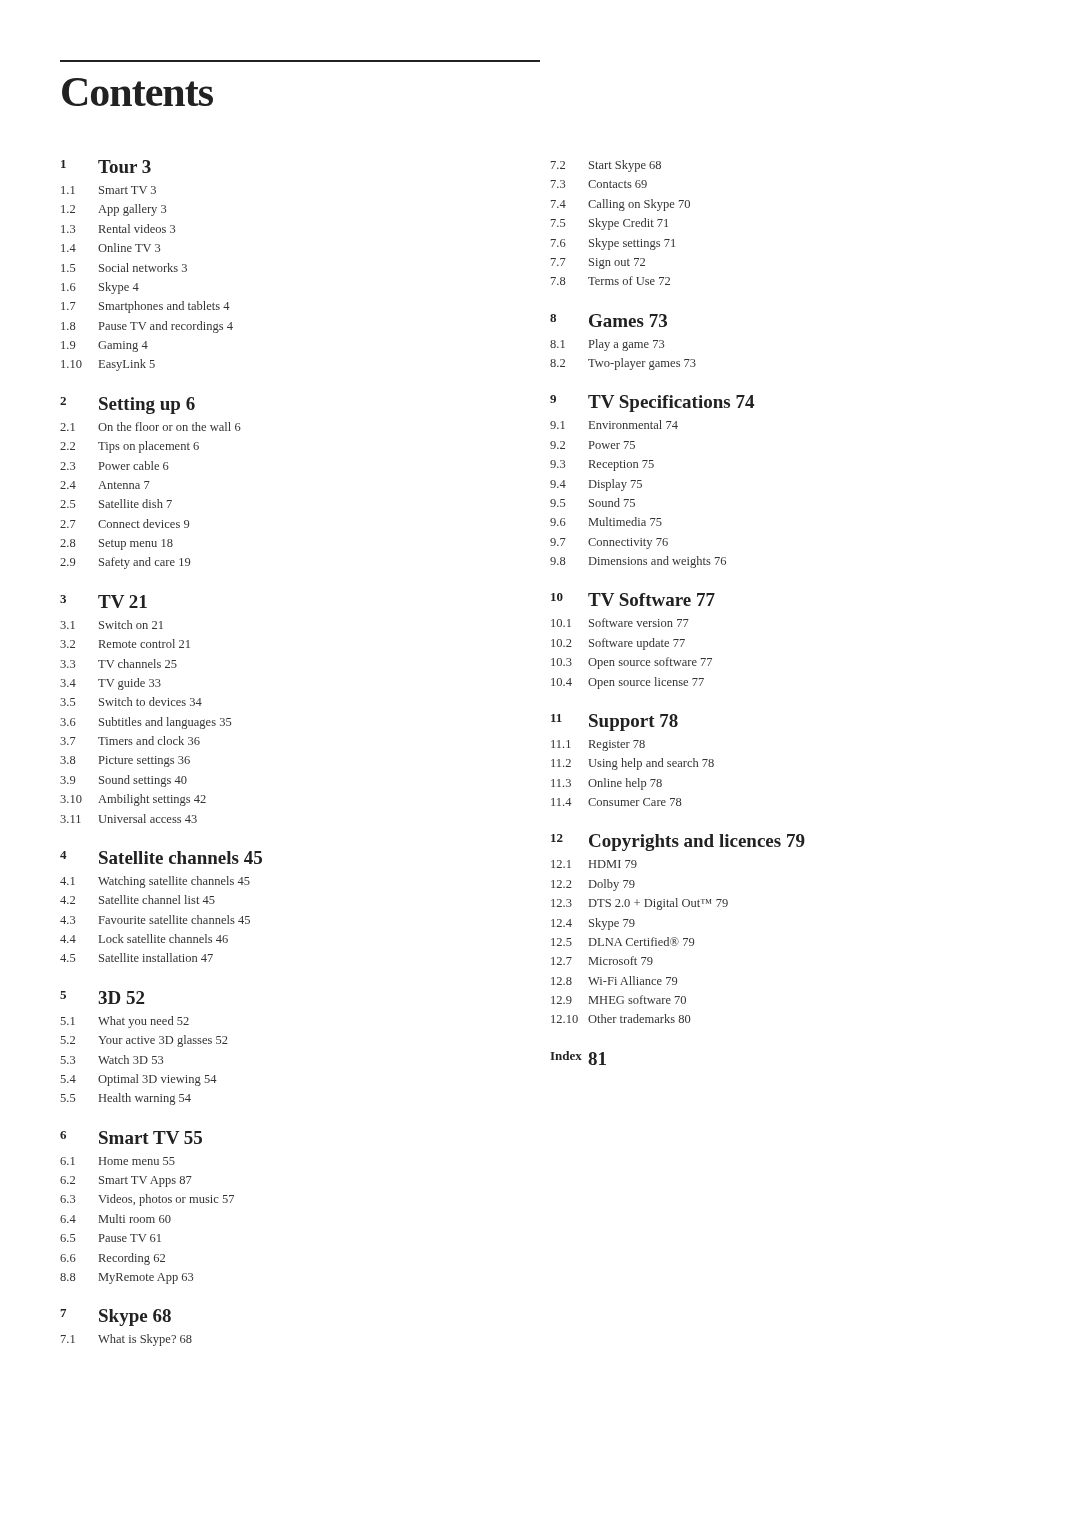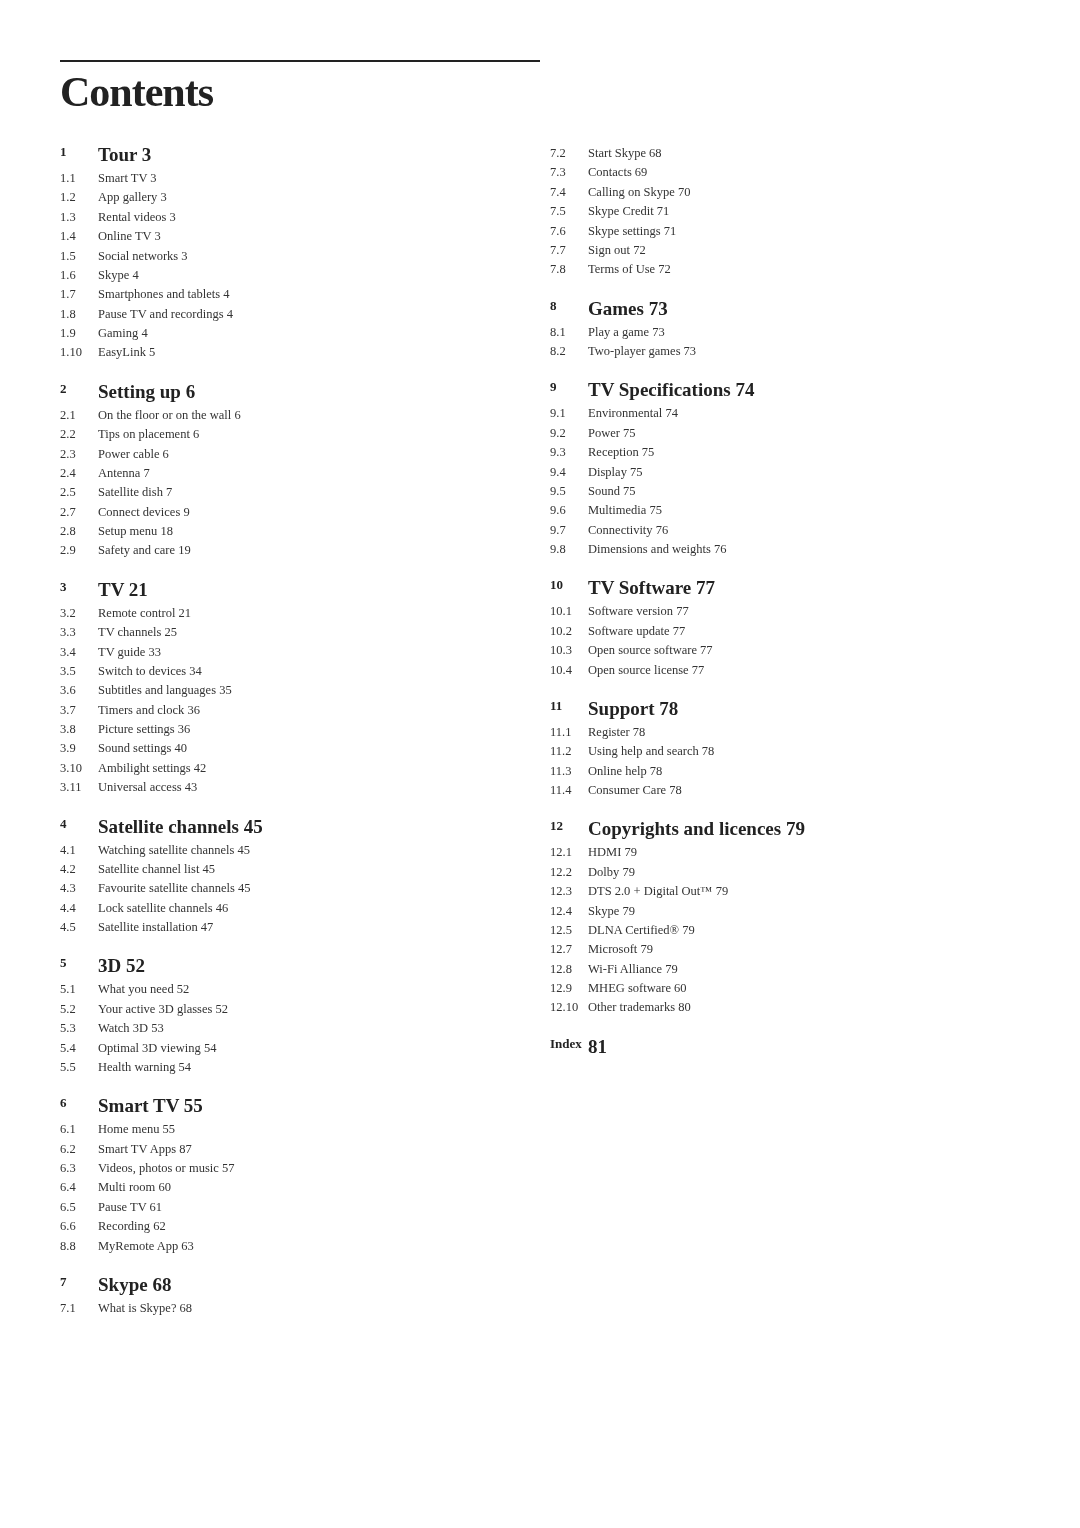--- a/index.html
+++ b/index.html
@@ -15,21 +15,21 @@
     .page-header {
       border-top: 2px solid #222;
       margin-bottom: 6px;
       margin-left: 0;
       width: 480px;
     }
     .title {
       font-size: 42px;
       font-weight: bold;
       font-family: 'Times New Roman', Times, serif;
-      margin-bottom: 28px;
+      margin-bottom: 40px;
       letter-spacing: -1px;
     }
     .content-layout {
       display: flex;
       gap: 0;
       width: 100%;
     }
     .col-left {
       width: 480px;
       flex-shrink: 0;
@@ -171,20 +171,24 @@
             <span class="toc-num">2.9</span>
             <span class="toc-text">Safety and care  19</span>
           </div>
         </div>
         <div class="section">
           <div class="section-header">
             <span class="section-num">3</span>
             <span class="section-title">TV  21</span>
           </div>
           <div class="toc-item">
+            <span class="toc-num">3.1</span>
+            <span class="toc-text">Switch on  21</span>
+          </div>
+          <div class="toc-item">
             <span class="toc-num">3.2</span>
             <span class="toc-text">Remote control  21</span>
           </div>
           <div class="toc-item">
             <span class="toc-num">3.3</span>
             <span class="toc-text">TV channels  25</span>
           </div>
           <div class="toc-item">
             <span class="toc-num">3.4</span>
             <span class="toc-text">TV guide  33</span>
@@ -471,21 +475,21 @@
           <div class="toc-item">
             <span class="toc-num">12.7</span>
             <span class="toc-text">Microsoft  79</span>
           </div>
           <div class="toc-item">
             <span class="toc-num">12.8</span>
             <span class="toc-text">Wi-Fi Alliance  79</span>
           </div>
           <div class="toc-item">
             <span class="toc-num">12.9</span>
-            <span class="toc-text">MHEG software  60</span>
+            <span class="toc-text">MHEG software  70</span>
           </div>
           <div class="toc-item">
             <span class="toc-num">12.10</span>
             <span class="toc-text">Other trademarks  80</span>
           </div>
         </div>
         <div class="section">
           <div class="section-header">
             <span class="section-num">Index</span>
             <span class="section-title">81</span>

